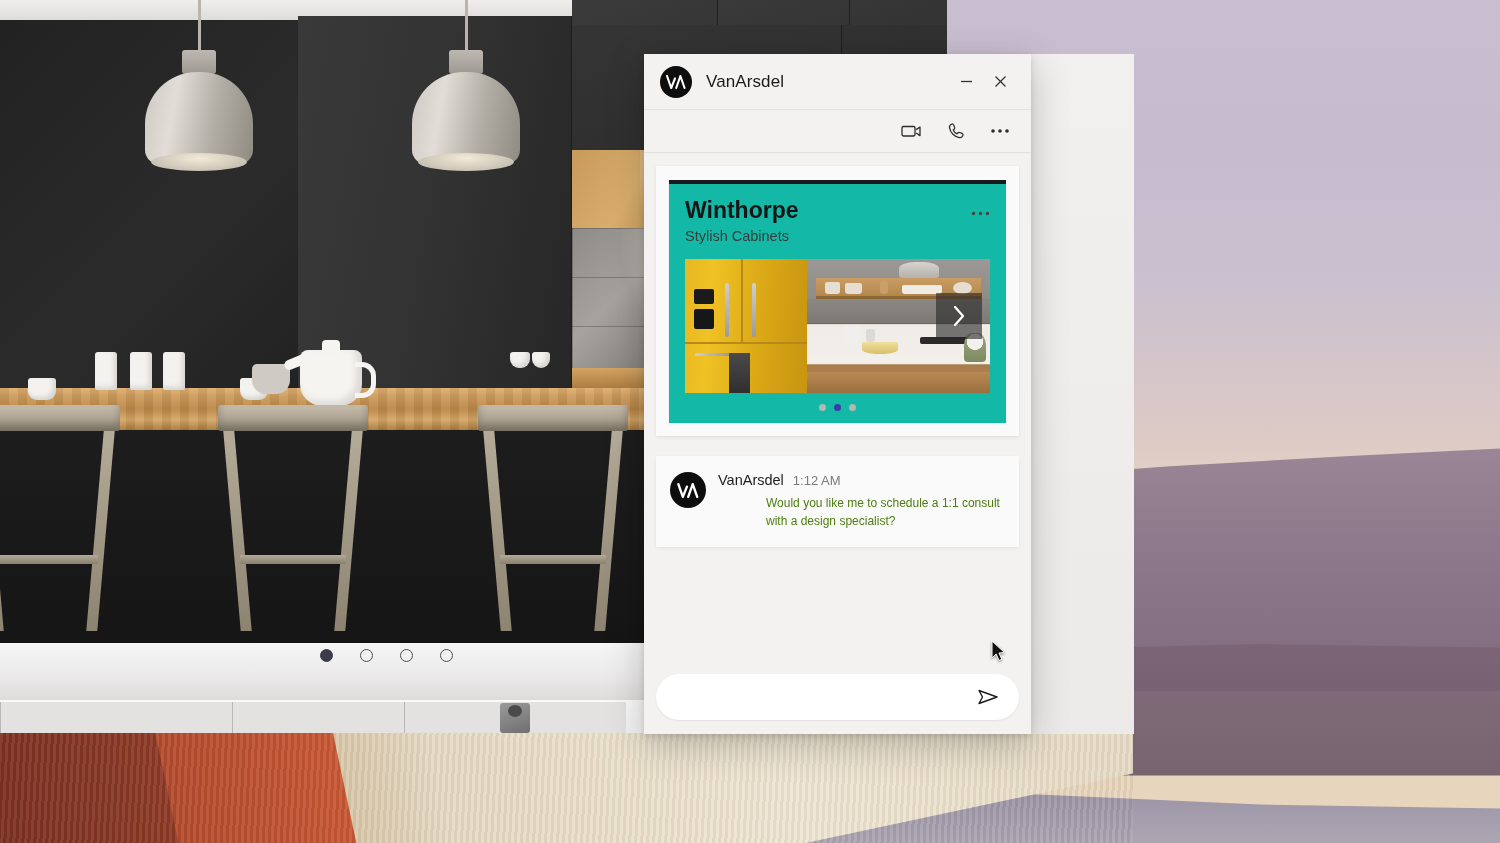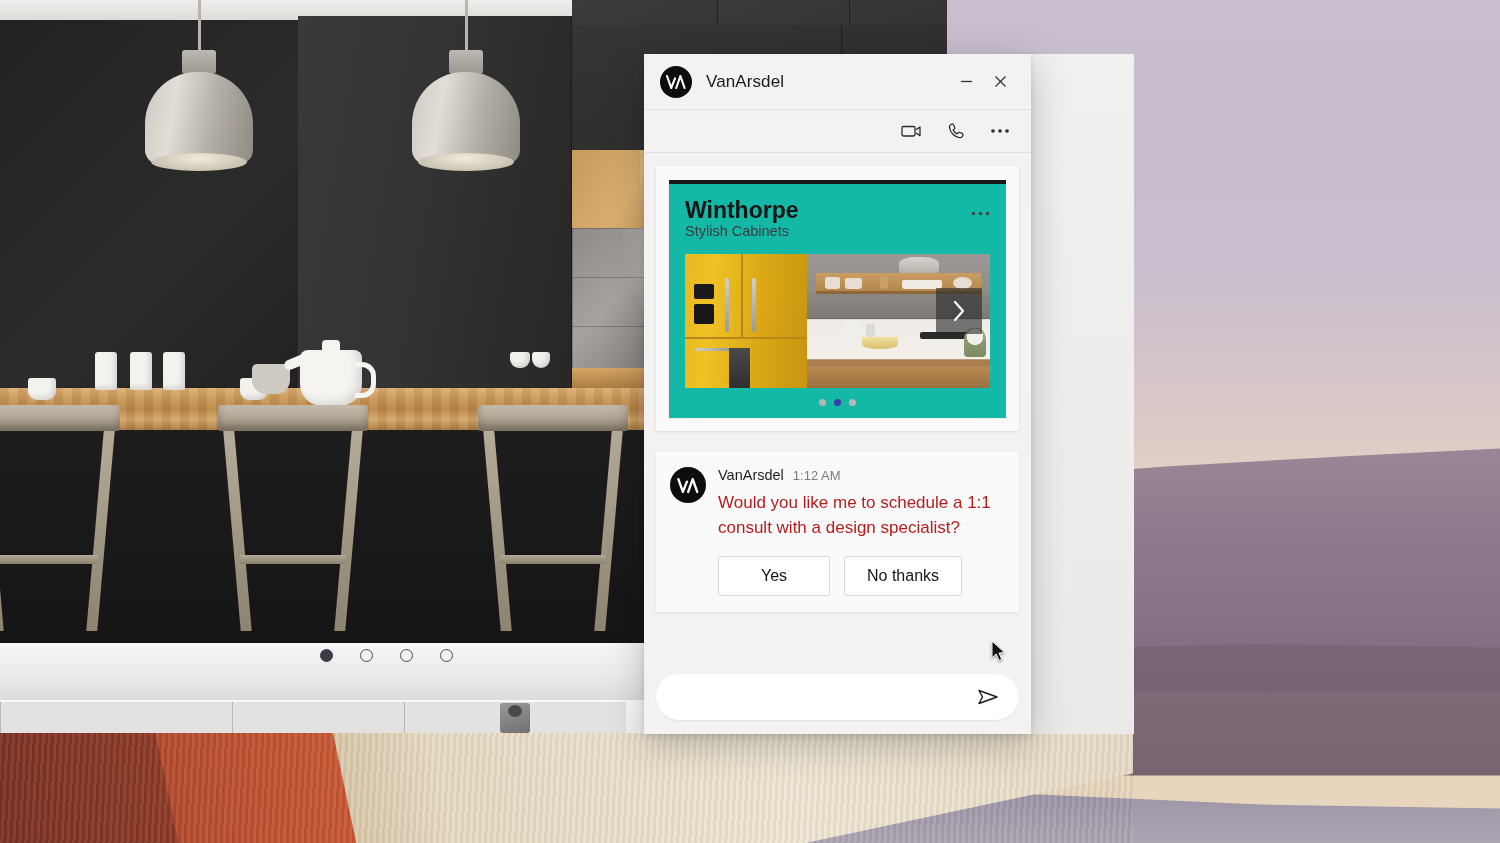--- a/index.html
+++ b/index.html
@@ -193,21 +193,21 @@
   .chat-body { flex:1; padding:13px 12px 0 12px; overflow:hidden; }
 
   .card-wrap {
     background:#fafafa; padding:14px 13px 13px 13px;
     box-shadow: 0 1px 3px rgba(0,0,0,.10);
   }
   .prod-card { background:#14b8a6; border-top:4px solid #191919;
     padding:14px 16px 10px 16px; box-shadow: 0 1px 2px rgba(0,0,0,.07); }
   .pc-head { display:flex; align-items:flex-start; }
   .pc-title { font-size:23px; font-weight:bold; color:#161616; line-height:1.1; }
-  .pc-sub { font-size:14.5px; color:#3b3b3b; }
+  .pc-sub { font-size:14.5px; color:#3b3b3b; margin-top:5px; }
   .pc-menu { margin-left:auto; color:#444; padding-top:4px; }
 
   .pc-media { position:relative; margin-top:15px; width:100%; height:134px; overflow:hidden; }
   .fridge { position:absolute; left:0; top:0; width:40%; height:100%;
     background: linear-gradient(95deg,#e8b723 0%,#f0c224 22%,#dba817 60%,#c79510 100%); }
   .fridge .seam { position:absolute; left:46%; top:0; width:2px; height:62%; background:#b8881a; }
   .fridge .hbar { position:absolute; top:18%; width:4px; height:40%;
     background: linear-gradient(180deg,#cfcfcf,#9a9a9a); border-radius:2px; }
   .fridge .hbar.a { left:33%; } .fridge .hbar.b { left:55%; }
   .fridge .disp { position:absolute; left:7%; top:22%; width:17%; height:11%;
@@ -252,21 +252,21 @@
   .msg-wrap {
     background:#fafafa; margin-top:20px; padding:16px 14px 16px 14px;
     display:flex; gap:12px; box-shadow: 0 1px 3px rgba(0,0,0,.08);
   }
   .msg-av { width:36px; height:36px; border-radius:50%; background:#0d0d0d; flex:0 0 auto;
     display:flex; align-items:center; justify-content:center; }
   .msg-main { flex:1; min-width:0; }
   .msg-meta { display:flex; align-items:baseline; gap:9px; }
   .msg-from { font-size:14.5px; color:#1d1d1d; }
   .msg-time { font-size:13px; color:#7b7b7b; }
-  .msg-text { margin-top:7px; font-size:17px; line-height:1.48; color:#b91c1c; }
+  .msg-text { margin-top:7px; font-size:12px; line-height:1.48; color:#4d7c0f;margin-left:48px; }
   .msg-actions { display:flex; gap:14px; margin-top:15px; }
   .act-btn {
     background:#fff; border:1px solid #d9d8d7; border-radius:3px;
     padding:10px 22px; font-size:16px; color:#141414; min-width:112px; text-align:center;
   }
 
   .chat-compose { flex:0 0 auto; height:74px; display:flex; align-items:center;
     padding:0 12px; }
   .compose-box {
     flex:1; height:46px; background:#fff; border-radius:23px;
@@ -485,24 +485,20 @@
             <path d="M1 1 L5.2 13 L9 3.4" fill="none" stroke="#fff" stroke-width="2.2" stroke-linecap="round" stroke-linejoin="round"></path>
             <path d="M10.2 13 L14.4 1 L18.6 13" fill="none" stroke="#fff" stroke-width="2.2" stroke-linecap="round" stroke-linejoin="round"></path>
           </svg>
         </div>
         <div class="msg-main">
           <div class="msg-meta">
             <span class="msg-from">VanArsdel</span>
             <span class="msg-time">1:12 AM</span>
           </div>
           <div class="msg-text">Would you like me to schedule a 1:1 consult with a design specialist?</div>
-          <div class="msg-actions">
-            <button class="act-btn">Yes</button>
-            <button class="act-btn">No thanks</button>
-          </div>
         </div>
       </div>
 
     </div>
 
     <div class="chat-compose">
       <div class="compose-box">
         <input class="compose-input" type="text" placeholder="" style="">
         <div class="send-btn">
           <svg width="24" height="22" viewBox="0 0 24 22">

